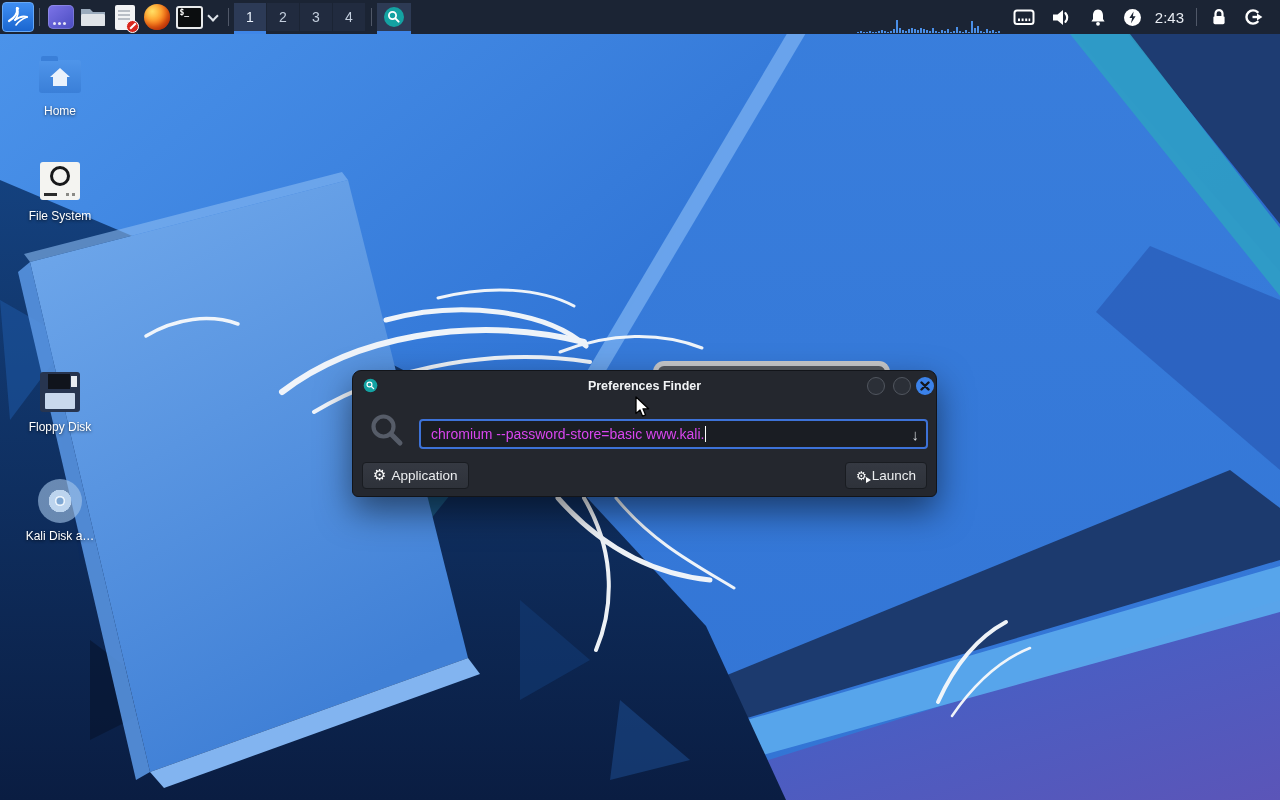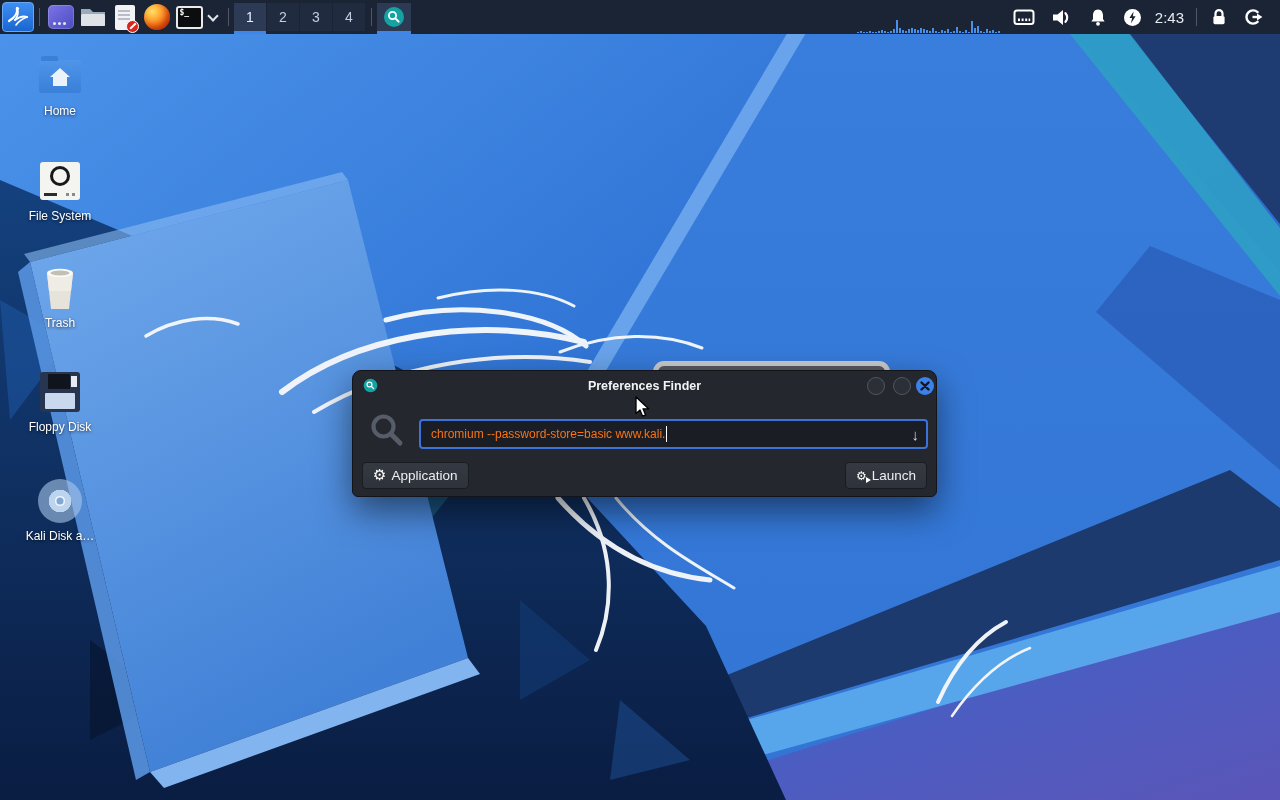--- a/index.html
+++ b/index.html
@@ -107,21 +107,21 @@
   .wbtn { position:absolute; top:6px; width:18px; height:18px; border-radius:50%; }
   .wbtn.min { left:514px; background:#2b2f37; border:1.5px solid #51565f; }
   .wbtn.max { left:540px; background:#2b2f37; border:1.5px solid #51565f; }
   .wbtn.close { left:563px; background:#3b82ea; display:flex; align-items:center; justify-content:center; }
   .wbtn.close svg { display:block; }
 
   .finder .big-mag { position:absolute; left:16px; top:41px; }
   .fake-input { position:absolute; left:66px; top:48px; width:509px; height:30px;
     background:#1a1d23; border:2px solid #3d72d8; border-radius:4px;
     display:flex; align-items:center; padding:0 26px 0 10px; overflow:hidden; }
-  .fake-input .qtext { font-size:12px; color:#f97316; white-space:pre; }
+  .fake-input .qtext { font-size:14px; color:#d946ef; white-space:pre; }
   .caret { display:inline-block; width:1px; height:16px; background:#fff; margin-left:1px; }
   .drop-arrow { position:absolute; right:7px; top:50%; transform:translateY(-50%);
     font-size:15px; color:#d6dade; line-height:1; }
 
   .fbtn { position:absolute; top:91px; height:27px; display:flex; align-items:center; gap:5px;
     padding:0 10px; background:linear-gradient(180deg,#353942,#2e323a); border:1px solid #191c21;
     border-radius:4px; color:#eceef0; font-size:13.5px; }
   .fbtn.pref { left:9px; }
   .fbtn.launch { right:9px; }
   .gear { font-size:15px; line-height:1; color:#fff; font-family:"DejaVu Sans", sans-serif; }
@@ -226,31 +226,20 @@
     <div class="glyph">
       <div class="ic-drive">
           <div class="ring"></div>
           <div class="slot"></div>
           <div class="led"></div>
         </div>
     </div>
     <div class="dlabel">File System</div>
   </div>
 
-  <div class="dicon" style="top:264px">
-    <div class="glyph">
-      <svg width="48" height="46" viewBox="0 0 48 46">
-        <path d="M11,8 L37,8 L33,44 L15,44 Z" fill="#e6e3db"></path>
-        <path d="M11,8 L37,8 L35,26 L13,26 Z" fill="#efece5"></path>
-        <ellipse cx="24" cy="8" rx="13" ry="4.2" fill="#faf9f5"></ellipse>
-        <ellipse cx="24" cy="8" rx="9.5" ry="2.6" fill="#c2bfb5"></ellipse>
-      </svg>
-    </div>
-    <div class="dlabel">Trash</div>
-  </div>
 
   <div class="dicon" style="top:368px">
     <div class="glyph">
       <div class="ic-floppy">
           <div class="shutter"></div>
           <div class="slider"></div>
           <div class="label"></div>
         </div>
     </div>
     <div class="dlabel">Floppy Disk</div>

